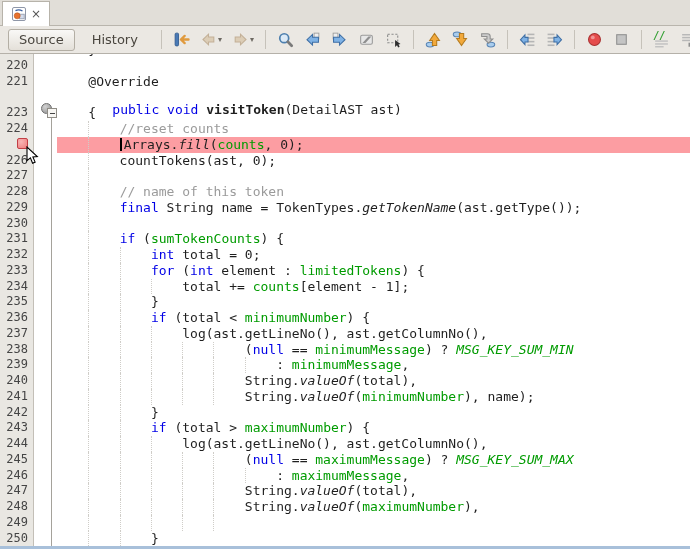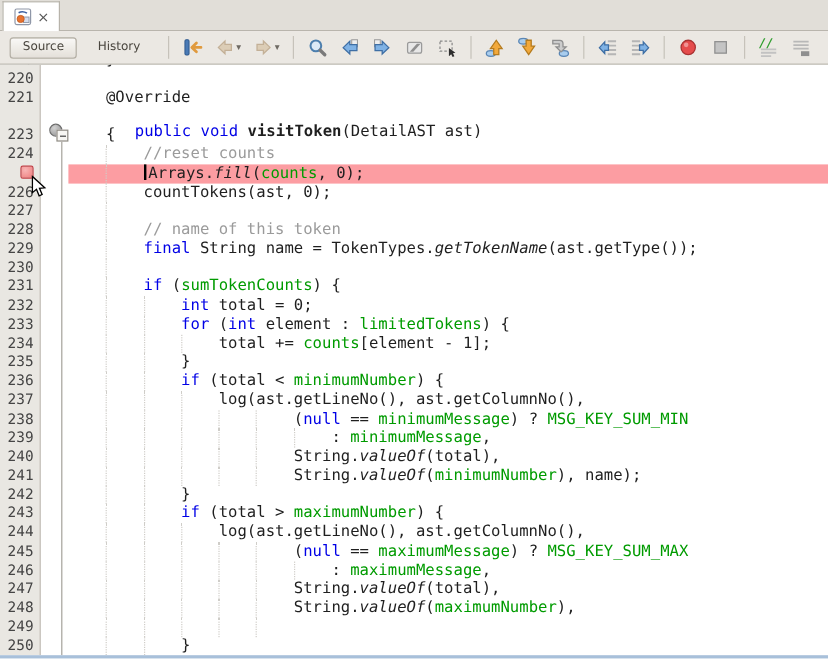--- a/index.html
+++ b/index.html
@@ -12,21 +12,21 @@
   .tab{position:absolute;left:2px;top:1px;height:25px;display:flex;align-items:center;
        padding:0 8px;background:var(--tab-active-bg);
        border:1px solid #b7b3aa;border-bottom:none;box-sizing:border-box;}
   .tablabel{font-size:13px;color:#2f2f2f;margin:0 4px 0 5px;}
   .tabclose{font-size:12px;color:#555;margin-left:4px;cursor:default;line-height:1;}
   .tabicon svg{display:block;}
   
   .toolbar{position:absolute;left:0;top:26px;width:690px;height:28px;
            background:var(--toolbar-bg);border-bottom:1px solid #b5b1a9;
            display:flex;align-items:center;box-sizing:border-box;padding-left:8px;}
-  .btn{font-family:"DejaVu Sans",sans-serif;font-size:10px;color:#4a463f;
+  .btn{font-family:"DejaVu Sans",sans-serif;font-size:13px;color:#4a463f;
        background:linear-gradient(#f9f8f6,#e4e0d9);border:1px solid #b3aea4;
        border-radius:3px;padding:2px 10px 3px;margin-right:6px;}
   .btn.flat{background:transparent;border:1px solid transparent;}
   .sep{width:1px;height:19px;background:#c6c2ba;margin:0 6px;flex:0 0 1px;}
   .ticons{display:flex;align-items:center;height:100%;}
   .ibtn{display:flex;align-items:center;background:transparent;border:0;padding:2px;margin:0 3px;}
   .ibtn svg{display:block;}
   .dd{font-size:8px;color:#6e6a63;margin-left:1px;}
   
   .editor{position:absolute;left:0;top:54px;width:690px;height:492px;background:#fff;overflow:hidden;}
@@ -34,21 +34,21 @@
              background:var(--gutter-bg);border-right:1px solid #c3bfb7;box-sizing:border-box;}
   .row{position:absolute;left:0;right:0;height:15.75px;}
   .gcell{position:absolute;left:0;top:0;width:34px;height:100%;box-sizing:border-box;
          text-align:right;padding-right:6px;
          font:12px/15.75px "DejaVu Sans Mono",monospace;color:var(--gutter-text);}
   .ccell{position:absolute;left:57px;right:0;top:0;height:100%;white-space:pre;
          font:13px/15.75px "DejaVu Sans Mono",monospace;color:var(--code-default);}
   .ccell.hl{background:var(--bp-line);}
   .guide{position:absolute;top:0;bottom:0;width:0;border-left:1px dotted #cfcdc8;}
   .sK{color:var(--kw);} .sF{color:var(--field);} .sC{color:var(--comment);}
-  .sI{font-style:italic;} .sG{color:var(--field);} .sB{font-weight:bold;}
+  .sI{font-style:italic;} .sG{color:var(--field);font-style:italic;} .sB{font-weight:bold;}
   .caret{display:inline-block;width:0;height:13px;border-left:2px solid #000;
          vertical-align:-2px;margin-right:2px;}
   .glyph-circle{display:inline-block;width:9px;height:9px;border-radius:50%;
         background:radial-gradient(circle at 35% 30%,#d2d2d2,#8f8f8f);
         border:1px solid #6e6e6e;vertical-align:-1px;}
   .glyph-bp{display:inline-block;width:9px;height:9px;border-radius:2px;
         background:radial-gradient(circle at 35% 30%,#f8b5b5,#ee7d7d);
         border:1px solid var(--bp-border);vertical-align:-1px;}
   .fold-box{position:absolute;left:47px;width:10px;height:10px;background:#f7f6f3;
         border:1px solid #8f8c85;box-sizing:border-box;z-index:3;}

